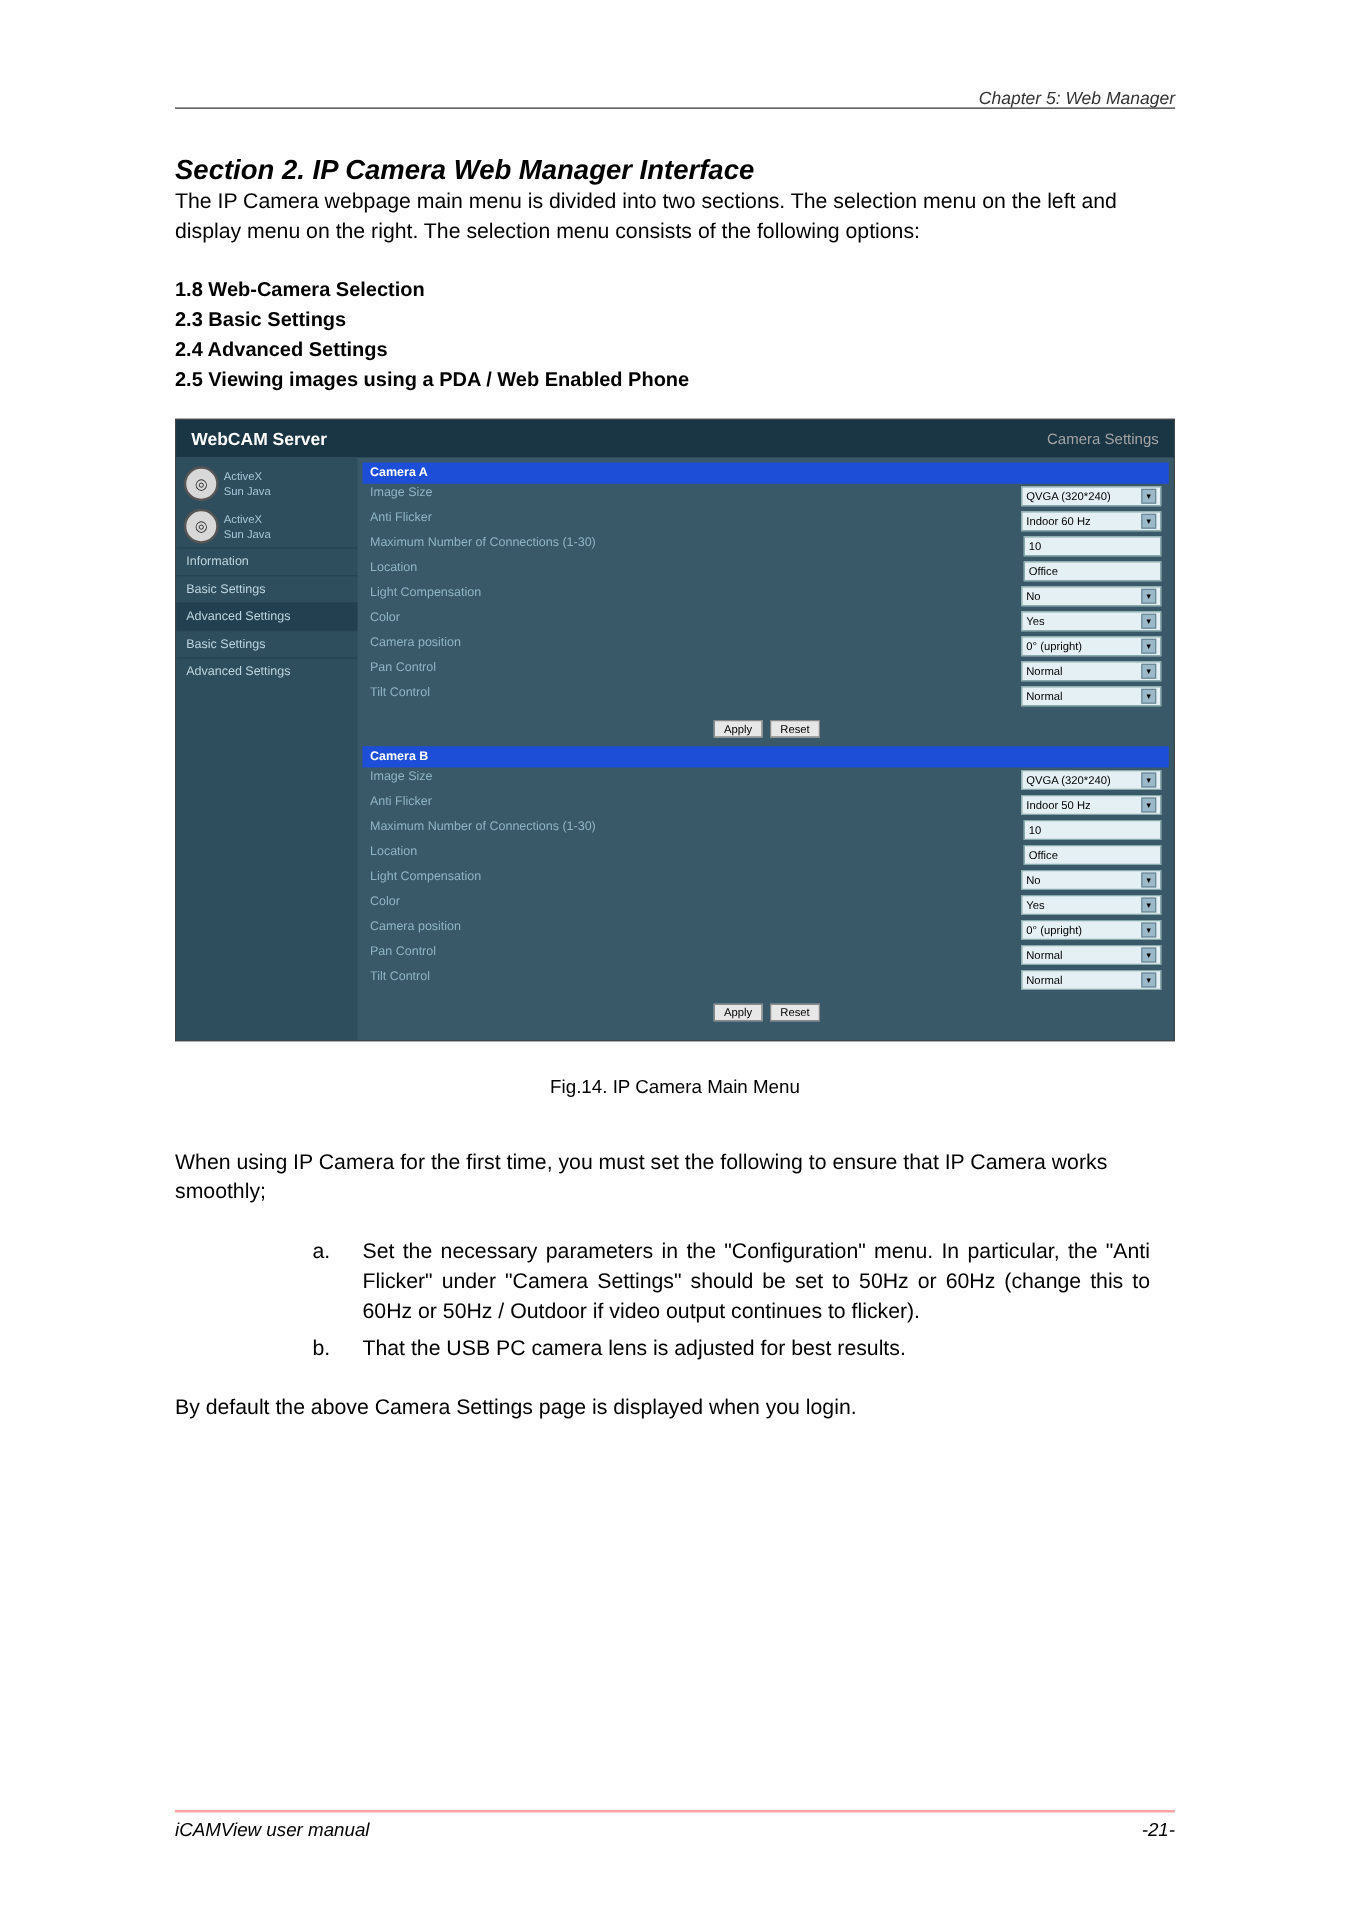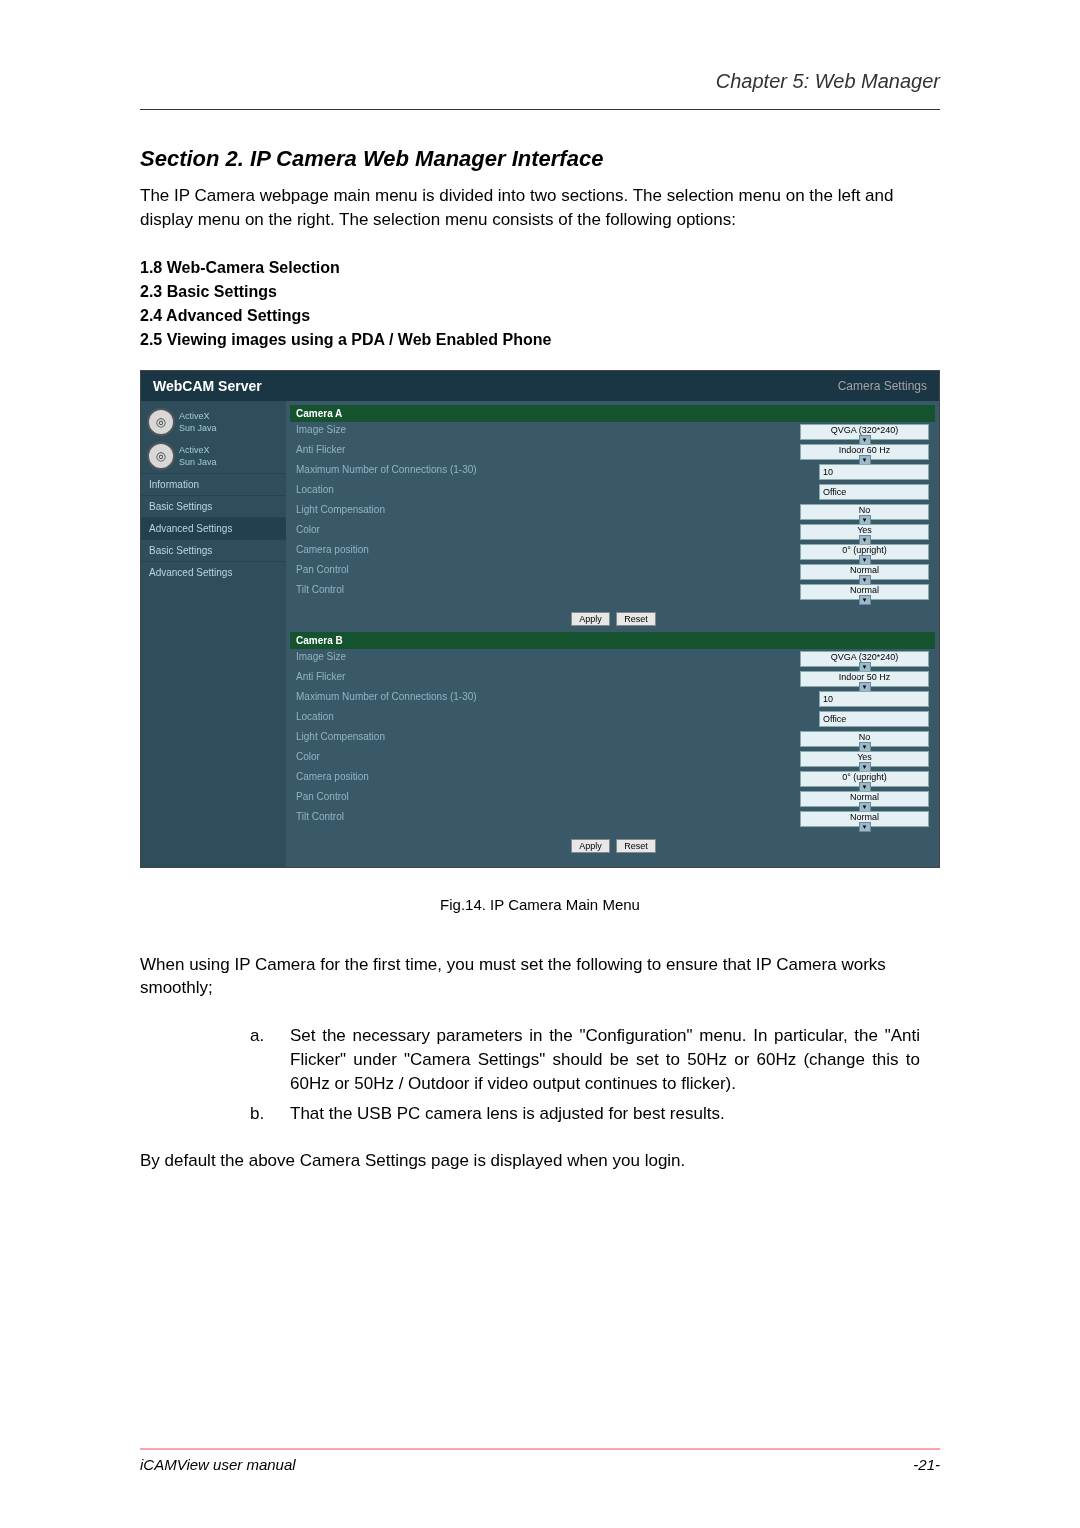--- a/index.html
+++ b/index.html
@@ -9,31 +9,31 @@
       width: 1080px;
       height: 1528px;
       position: relative;
     }
     .page {
       padding: 70px 140px 40px 140px;
     }
     .chapter-header {
       text-align: right;
       font-style: italic;
-      font-size: 20px;
+      font-size: 14px;
       color: #333;
-      padding-bottom: 16px;
+      padding-bottom: 0;
       border-bottom: 1px solid #333;
       margin-bottom: 36px;
     }
     .section-title {
       font-size: 22px;
       font-weight: bold;
       font-style: italic;
-      margin-bottom: 12px;
+      margin-bottom: 0;
       color: #000;
     }
     .intro-text {
       font-size: 17px;
       line-height: 1.4;
       margin-bottom: 24px;
       color: #000;
     }
     .subsection-list {
       margin-bottom: 18px;
@@ -109,21 +109,21 @@
       border-top: 1px solid #254350;
     }
     .side-link.active {
       background: #224050;
     }
     .ss-main {
       flex: 1;
       padding: 4px 4px 8px 4px;
     }
     .cam-section-header {
-      background: #14532d;
+      background: #1d4ed8;
       color: #fff;
       font-size: 10px;
       font-weight: bold;
       padding: 3px 6px;
     }
     .form-row {
       display: flex;
       font-size: 10px;
       padding: 2px 6px;
       align-items: flex-start;
@@ -137,22 +137,21 @@
       height: 16px;
       background: #e5f0f5;
       border: 1px solid #8aa;
       font-size: 9px;
       padding: 0 3px;
       display: flex;
       align-items: center;
       justify-content: space-between;
     }
     .form-control-wide {
-      width: 129px;
-      flex-direction: column;
+      width: 112px;
     }
     .dropdown-arrow {
       width: 12px;
       height: 12px;
       background: #9cb9c9;
       border: 1px solid #6a8895;
       display: flex;
       align-items: center;
       justify-content: center;
       font-size: 7px;

